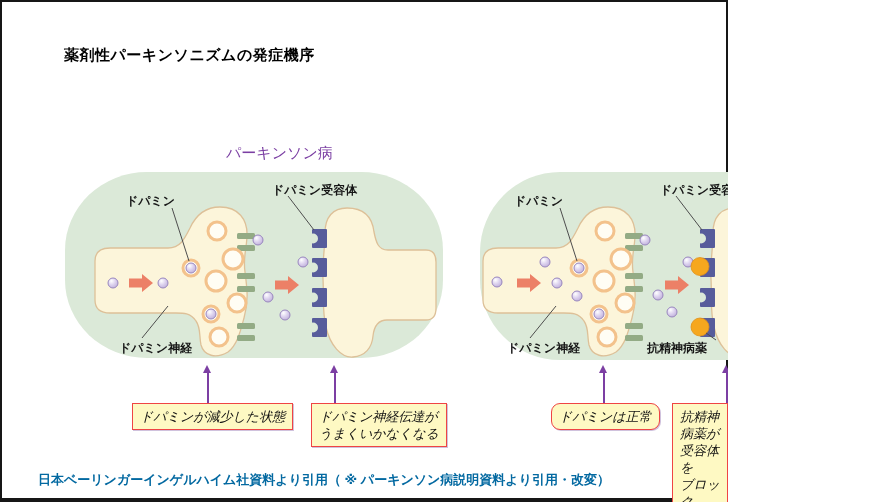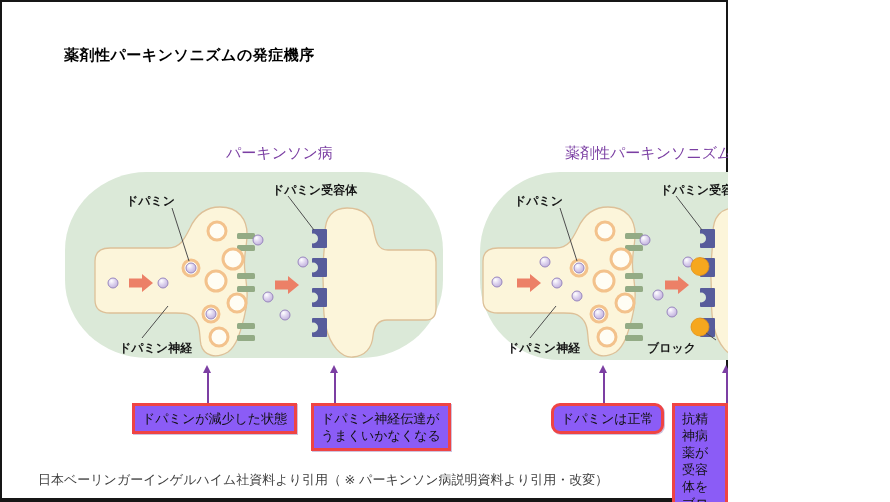--- a/index.html
+++ b/index.html
@@ -17,35 +17,36 @@
   }
   .subtitle {
     position:absolute; top:144px; font-size:15px; color:#7b3fa3; white-space:nowrap;
   }
   .subtitle.left  { left:199px;margin-left:27px; }
   .subtitle.right { left:565px; }
   .dlabel {
     position:absolute; font-size:12px; font-weight:bold; color:#161616; white-space:nowrap;
   }
   .callout {
-    position:absolute; top:403px; background:#8b5cf6;
-    border:3px solid #ef4444; box-shadow:1px 1px 0 rgba(150,120,180,0.45);
+    position:absolute; top:403px; background:#fef9c3;
+    border:1px solid #ef4444; box-shadow:1px 1px 0 rgba(150,120,180,0.45);
     padding:4px 7px; font-size:13px; line-height:17px; color:#111111;
     white-space:pre-line;
+    font-style:italic;
   }
   .callout-arrow { position:absolute; top:365px; width:9px; height:38px; }
   .callout-arrow::before {
     content:""; position:absolute; left:0; top:0; width:0; height:0;
     border-left:4.5px solid transparent; border-right:4.5px solid transparent;
     border-bottom:8px solid #7c3fa3;
   }
   .callout-arrow::after {
     content:""; position:absolute; left:3.5px; top:7px; bottom:0; width:2px; background:#7c3fa3;
   }
-  .footer-note { position:absolute; left:38px; top:471px; font-size:13px; color:#404040; white-space:nowrap; }
+  .footer-note { position:absolute; left:38px; top:471px; font-size:13px; color:#0369a1; white-space:nowrap;font-weight:bold; }
 
   
   .blob     { fill:#dbe9d8; }
   .neuron   { fill:#fcf5da; stroke:#ddc098; stroke-width:1.3; }
   .vesicle  { fill:#fffdf4; stroke:#f3c28c; stroke-width:3; }
   .bar      { fill:#93ab85; }
   .receptor { fill:#575c9b; }
   .notch    { fill:#dbe9d8; }
   .impulse  { fill:#ec8067; }
   .sphere   { fill:url(#sph); stroke:#9886be; stroke-width:1; }
@@ -163,30 +164,29 @@
       <line class="ptr" x1="560" y1="208" x2="577" y2="261"></line>
       <line class="ptr" x1="676" y1="196" x2="702" y2="230"></line>
       <line class="ptr" x1="530" y1="338" x2="556" y2="306"></line>
       <line class="ptr" x1="716" y1="340" x2="706" y2="333"></line>
     </g>
   </svg>
 
   <div class="page-title">薬剤性パーキンソニズムの発症機序</div>
 
   <div class="subtitle left">パーキンソン病</div>
-  <div class="subtitle right">薬剤性パーキンソニズム</div>
 
   <div class="dlabel" style="left:126px; top:193px;">ドパミン</div>
   <div class="dlabel" style="left:272px; top:182px;">ドパミン受容体</div>
   <div class="dlabel" style="left:119px; top:340px;">ドパミン神経</div>
 
   <div class="dlabel" style="left:514px; top:193px;">ドパミン</div>
   <div class="dlabel" style="left:660px; top:182px;">ドパミン受容体</div>
   <div class="dlabel" style="left:507px; top:340px;">ドパミン神経</div>
-  <div class="dlabel" style="left:647px; top:340px;">ブロック</div>
+  <div class="dlabel" style="left:647px; top:340px;">抗精神病薬</div>
 
   <div class="callout-arrow" style="left:203px;"></div>
   <div class="callout-arrow" style="left:330px;"></div>
   <div class="callout-arrow" style="left:599px;"></div>
   <div class="callout-arrow" style="left:722px;"></div>
 
   <div class="callout" style="left:132px;">ドパミンが減少した状態</div>
   <div class="callout" style="left:311px;">ドパミン神経伝達が
 うまくいかなくなる</div>
   <div class="callout" style="left:551px;border-radius:9px;">ドパミンは正常</div>

